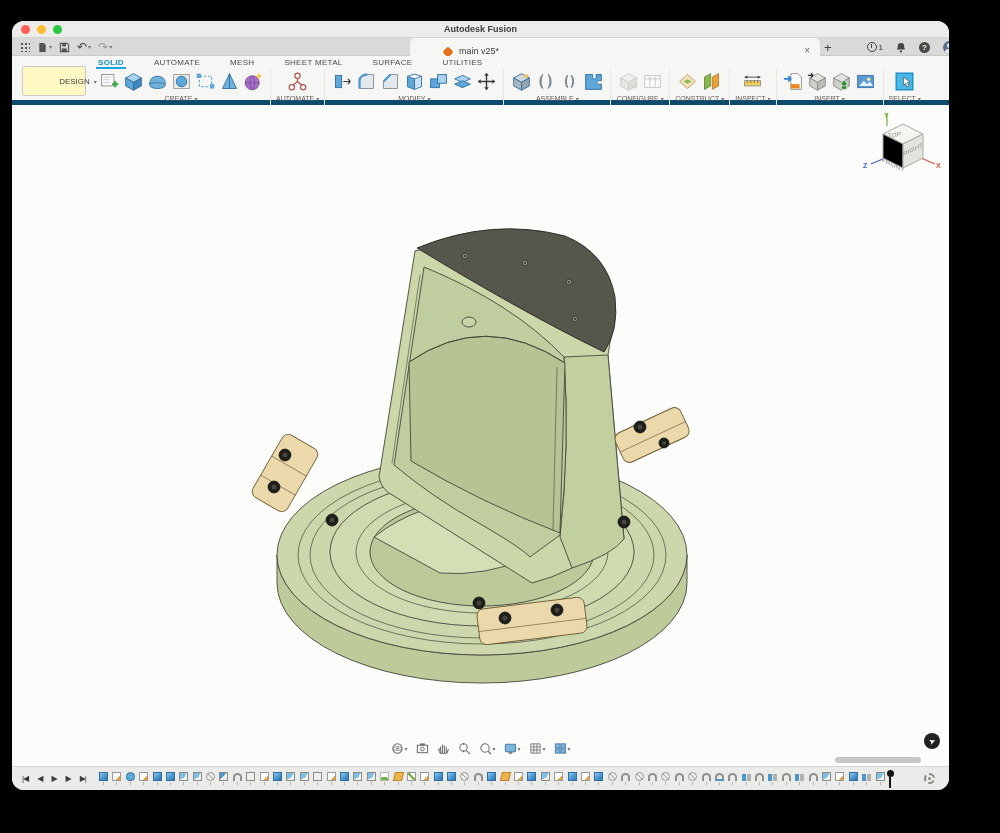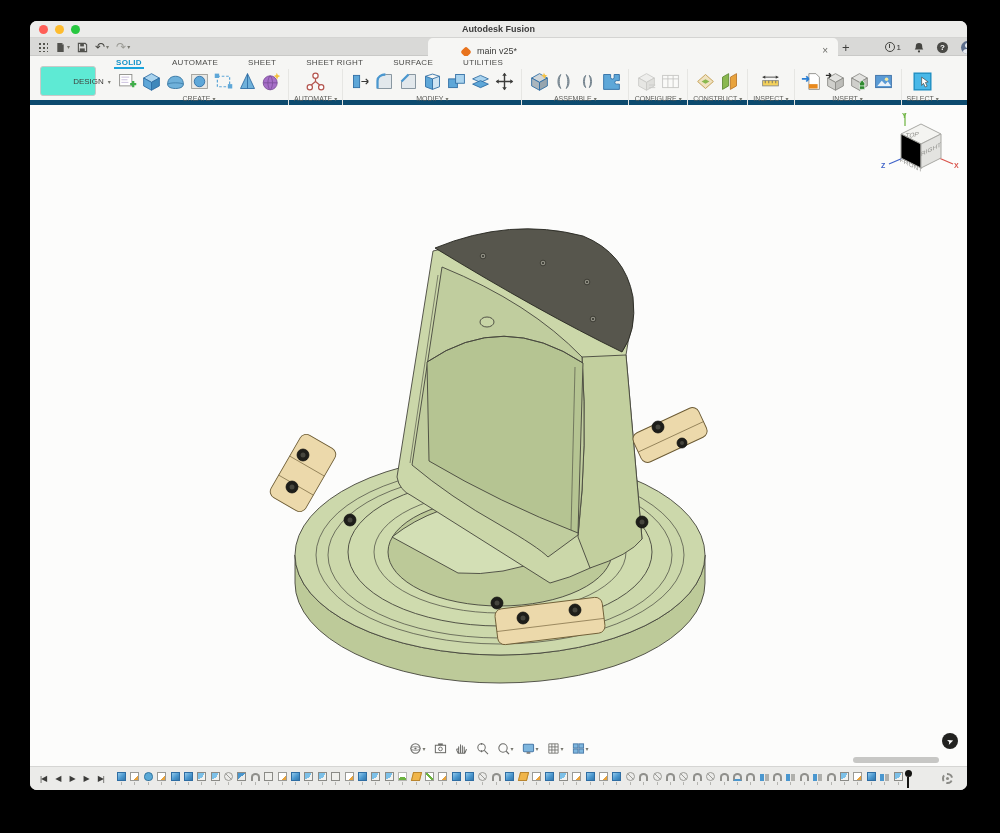--- a/index.html
+++ b/index.html
@@ -1,19 +1,19 @@
 <!DOCTYPE html>
 <html><head>
 <meta charset="utf-8">
 <style>
   * { margin:0; padding:0; box-sizing:border-box; }
   html,body { width:1000px; height:833px; background:#000; font-family:"Liberation Sans", sans-serif; overflow:hidden; }
 
-  .window { position:absolute; left:30px; top:21px; width:937px; height:769px;
-            background:#fcfcfb; border-radius:7px; overflow:hidden;
+  .window { position:absolute; left:12px; top:21px; width:937px; height:769px;
+            background:#fcfcfb; border-radius:12px; overflow:hidden;
             box-shadow:0 10px 40px rgba(0,0,0,.6); }
 
   
   .titlebar { position:relative; height:17px; background:#ececea; border-bottom:1px solid #d4d4d2; }
   .lights { position:absolute; left:9px; top:4px; display:flex; gap:7px; }
   .light { width:9px; height:9px; border-radius:50%; }
   .light.r { background:#ff5f57; } .light.y { background:#febc2e; } .light.g { background:#28c840; }
   .win-title { position:absolute; left:0; right:0; top:3px; text-align:center; font-size:9px; font-weight:bold; color:#3c3c3c; }
 
   
@@ -39,21 +39,21 @@
   .qm { width:11px; height:11px; border-radius:50%; background:#4a4a46; color:#fff; font-size:8px; font-weight:bold; text-align:center; line-height:11px; }
   .avatar { width:13px; height:13px; border-radius:50%; background:#5d6e8c; position:relative; overflow:hidden; }
   .avatar::before { content:""; position:absolute; left:4px; top:2.4px; width:5px; height:5px; border-radius:50%; background:#e8ecf2; }
   .avatar::after { content:""; position:absolute; left:2px; top:8px; width:9px; height:6px; border-radius:50% 50% 0 0; background:#e8ecf2; }
 
   
   .ribbon { position:relative; height:49px; background:#f6f6f4; border-bottom:5px solid #0c4a6e; }
   .rtabs { position:absolute; left:84px; top:0; display:flex; gap:26px; height:13px; }
   .rtab { font-size:8px; letter-spacing:.3px; color:#4b4b49; padding:2px 2px 0; }
   .rtab.active { color:#1492c8; border-bottom:2px solid #1ba4dc; font-weight:bold; }
-  .design-btn { position:absolute; left:10px; top:10px; width:56px; height:30px; background:#5eead4;
+  .design-btn { position:absolute; left:10px; top:10px; width:64px; height:30px; background:#fef9c3;
                 border:1px solid #c9c9c7; border-radius:3px; display:flex; align-items:center; justify-content:center;
                 gap:4px; font-size:8px; color:#3f3f3d;padding-left:48px; }
   .rgroups { position:absolute; left:80px; top:13px; display:flex; height:36px; }
   .rgroup { display:flex; flex-direction:column; align-items:center; padding:0 5px; border-right:1px solid #e6e6e3; }
   .rgroup:last-child { border-right:none; }
   .ricons { display:flex; align-items:center; height:25px; }
   .ricon { width:24px; height:24px; display:flex; align-items:center; justify-content:center; }
   .ricon svg { width:21px; height:21px; display:block; }
   .rgroup.disabled .ricon { opacity:.45; }
   .glabel { font-size:7px; color:#5c5c58; margin-top:1px; display:flex; gap:2px; align-items:center; }
@@ -163,22 +163,22 @@
         </svg>
       <span class="qm">?</span>
       <span class="avatar"></span>
     </div>
   </div>
 
   <div class="ribbon">
     <div class="rtabs" id="rtabs">
         <div class="rtab active">SOLID</div>
         <div class="rtab">AUTOMATE</div>
-        <div class="rtab">SHEET</div>
-        <div class="rtab">SHEET RIGHT</div>
+        <div class="rtab">MESH</div>
+        <div class="rtab">SHEET METAL</div>
         <div class="rtab">SURFACE</div>
         <div class="rtab">UTILITIES</div>
       </div>
     <div class="design-btn">
       <span>DESIGN</span>
         <span class="caret">▾</span>
     </div>
     <div class="rgroups" id="rgroups">
         <div class="rgroup">
           <div class="ricons">

